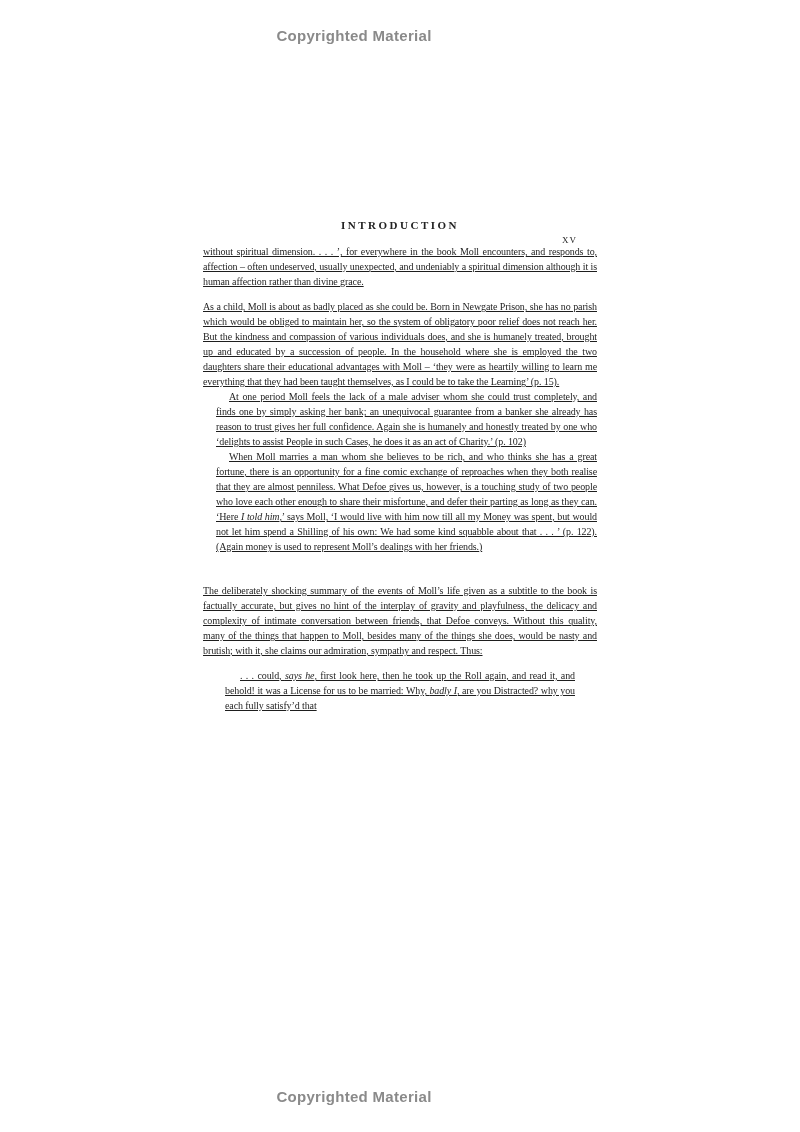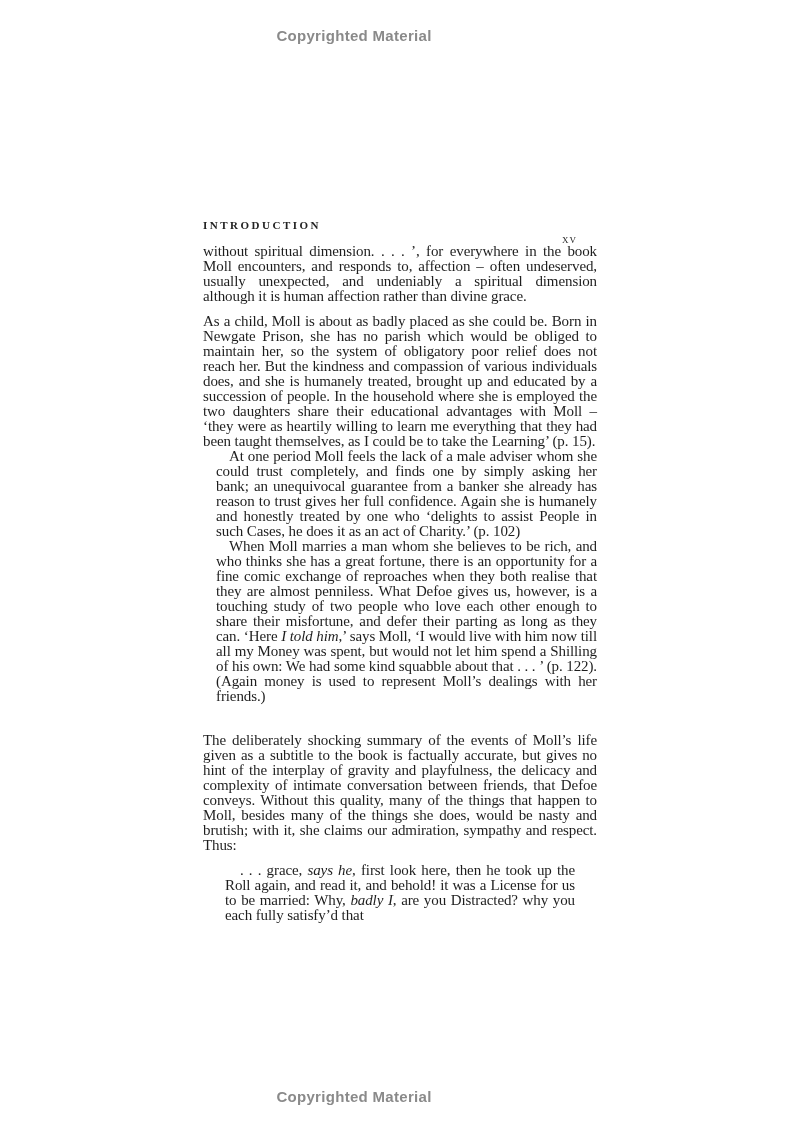--- a/index.html
+++ b/index.html
@@ -27,41 +27,43 @@
 
   .text-block {
     position: absolute;
     left: 203px;
     top: 219px;
     width: 394px;
     color: #1e1e1e;
   }
   .running-header {
     position: relative;
+    text-align: center;
     font-size: 11px;
     font-weight: bold;
     letter-spacing: 2.5px;
     margin-bottom: 13px;
     color: #222222;
   }
   .page-number {
     position: absolute;
     right: 20px;
     top: 12px;
     font-weight: normal;
     font-variant: small-caps;
     font-size: 13px;
     letter-spacing: 1px;
   }
   .body-text p {
     margin: 0;
-    font-size: 15px;
+    font-size: 10px;
     line-height: 15px;
     text-align: justify;
     letter-spacing: -0.1px;
+    text-decoration: underline;
   }
   .para.section    { margin-top: 10px; }
   .para.section-lg { margin-top: 29px; }
   .para.indented   { text-indent: 13px; margin-left: 13px; }
   .para.quote      { margin: 10px 22px 0 22px; text-indent: 15px; }
   .italic { font-style: italic; }
 </style>
 </head>
 <body>
 
@@ -71,17 +73,17 @@
   <div class="running-header">
     <span class="header-title">INTRODUCTION</span>
     <span class="page-number">xv</span>
   </div>
   <div class="body-text">
       <p class="para opening"><span>without spiritual dimension. . . . ’, for everywhere in the book Moll encounters, and responds to, affection – often undeserved, usually unexpected, and undeniably a spiritual dimension although it is human affection rather than divine grace.</span></p>
       <p class="para section"><span>As a child, Moll is about as badly placed as she could be. Born in Newgate Prison, she has no parish which would be obliged to maintain her, so the system of obligatory poor relief does not reach her. But the kindness and compassion of various individuals does, and she is humanely treated, brought up and educated by a succession of people. In the household where she is employed the two daughters share their educational advantages with Moll – ‘they were as heartily willing to learn me everything that they had been taught themselves, as I could be to take the Learning’ (p. 15).</span></p>
       <p class="para indented"><span>At one period Moll feels the lack of a male adviser whom she could trust completely, and finds one by simply asking her bank; an unequivocal guarantee from a banker she already has reason to trust gives her full confidence. Again she is humanely and honestly treated by one who ‘delights to assist People in such Cases, he does it as an act of Charity.’ (p. 102)</span></p>
       <p class="para indented"><span>When Moll marries a man whom she believes to be rich, and who thinks she has a great fortune, there is an opportunity for a fine comic exchange of reproaches when they both realise that they are almost penniless. What Defoe gives us, however, is a touching study of two people who love each other enough to share their misfortune, and defer their parting as long as they can. ‘Here </span><span class="italic">I told him</span><span>,’ says Moll, ‘I would live with him now till all my Money was spent, but would not let him spend a Shilling of his own: We had some kind squabble about that . . . ’ (p. 122). (Again money is used to represent Moll’s dealings with her friends.)</span></p>
       <p class="para section-lg"><span>The deliberately shocking summary of the events of Moll’s life given as a subtitle to the book is factually accurate, but gives no hint of the interplay of gravity and playfulness, the delicacy and complexity of intimate conversation between friends, that Defoe conveys. Without this quality, many of the things that happen to Moll, besides many of the things she does, would be nasty and brutish; with it, she claims our admiration, sympathy and respect. Thus:</span></p>
-      <p class="para quote"><span>. . . grace, </span><span class="italic">says he</span><span>, first look here, then he took up the Roll again, and read it, and behold! it was a License for us to be married: Why, </span><span class="italic">badly I</span><span>, are you Distracted? why you each fully satisfy’d that</span></p>
+      <p class="para quote"><span>. . . could, </span><span class="italic">says he</span><span>, first look here, then he took up the Roll again, and read it, and behold! it was a License for us to be married: Why, </span><span class="italic">badly I</span><span>, are you Distracted? why you each fully satisfy’d that</span></p>
     </div>
 </div>
 
 <div class="copyright bottom">Copyrighted Material</div>
 
 </body></html>

